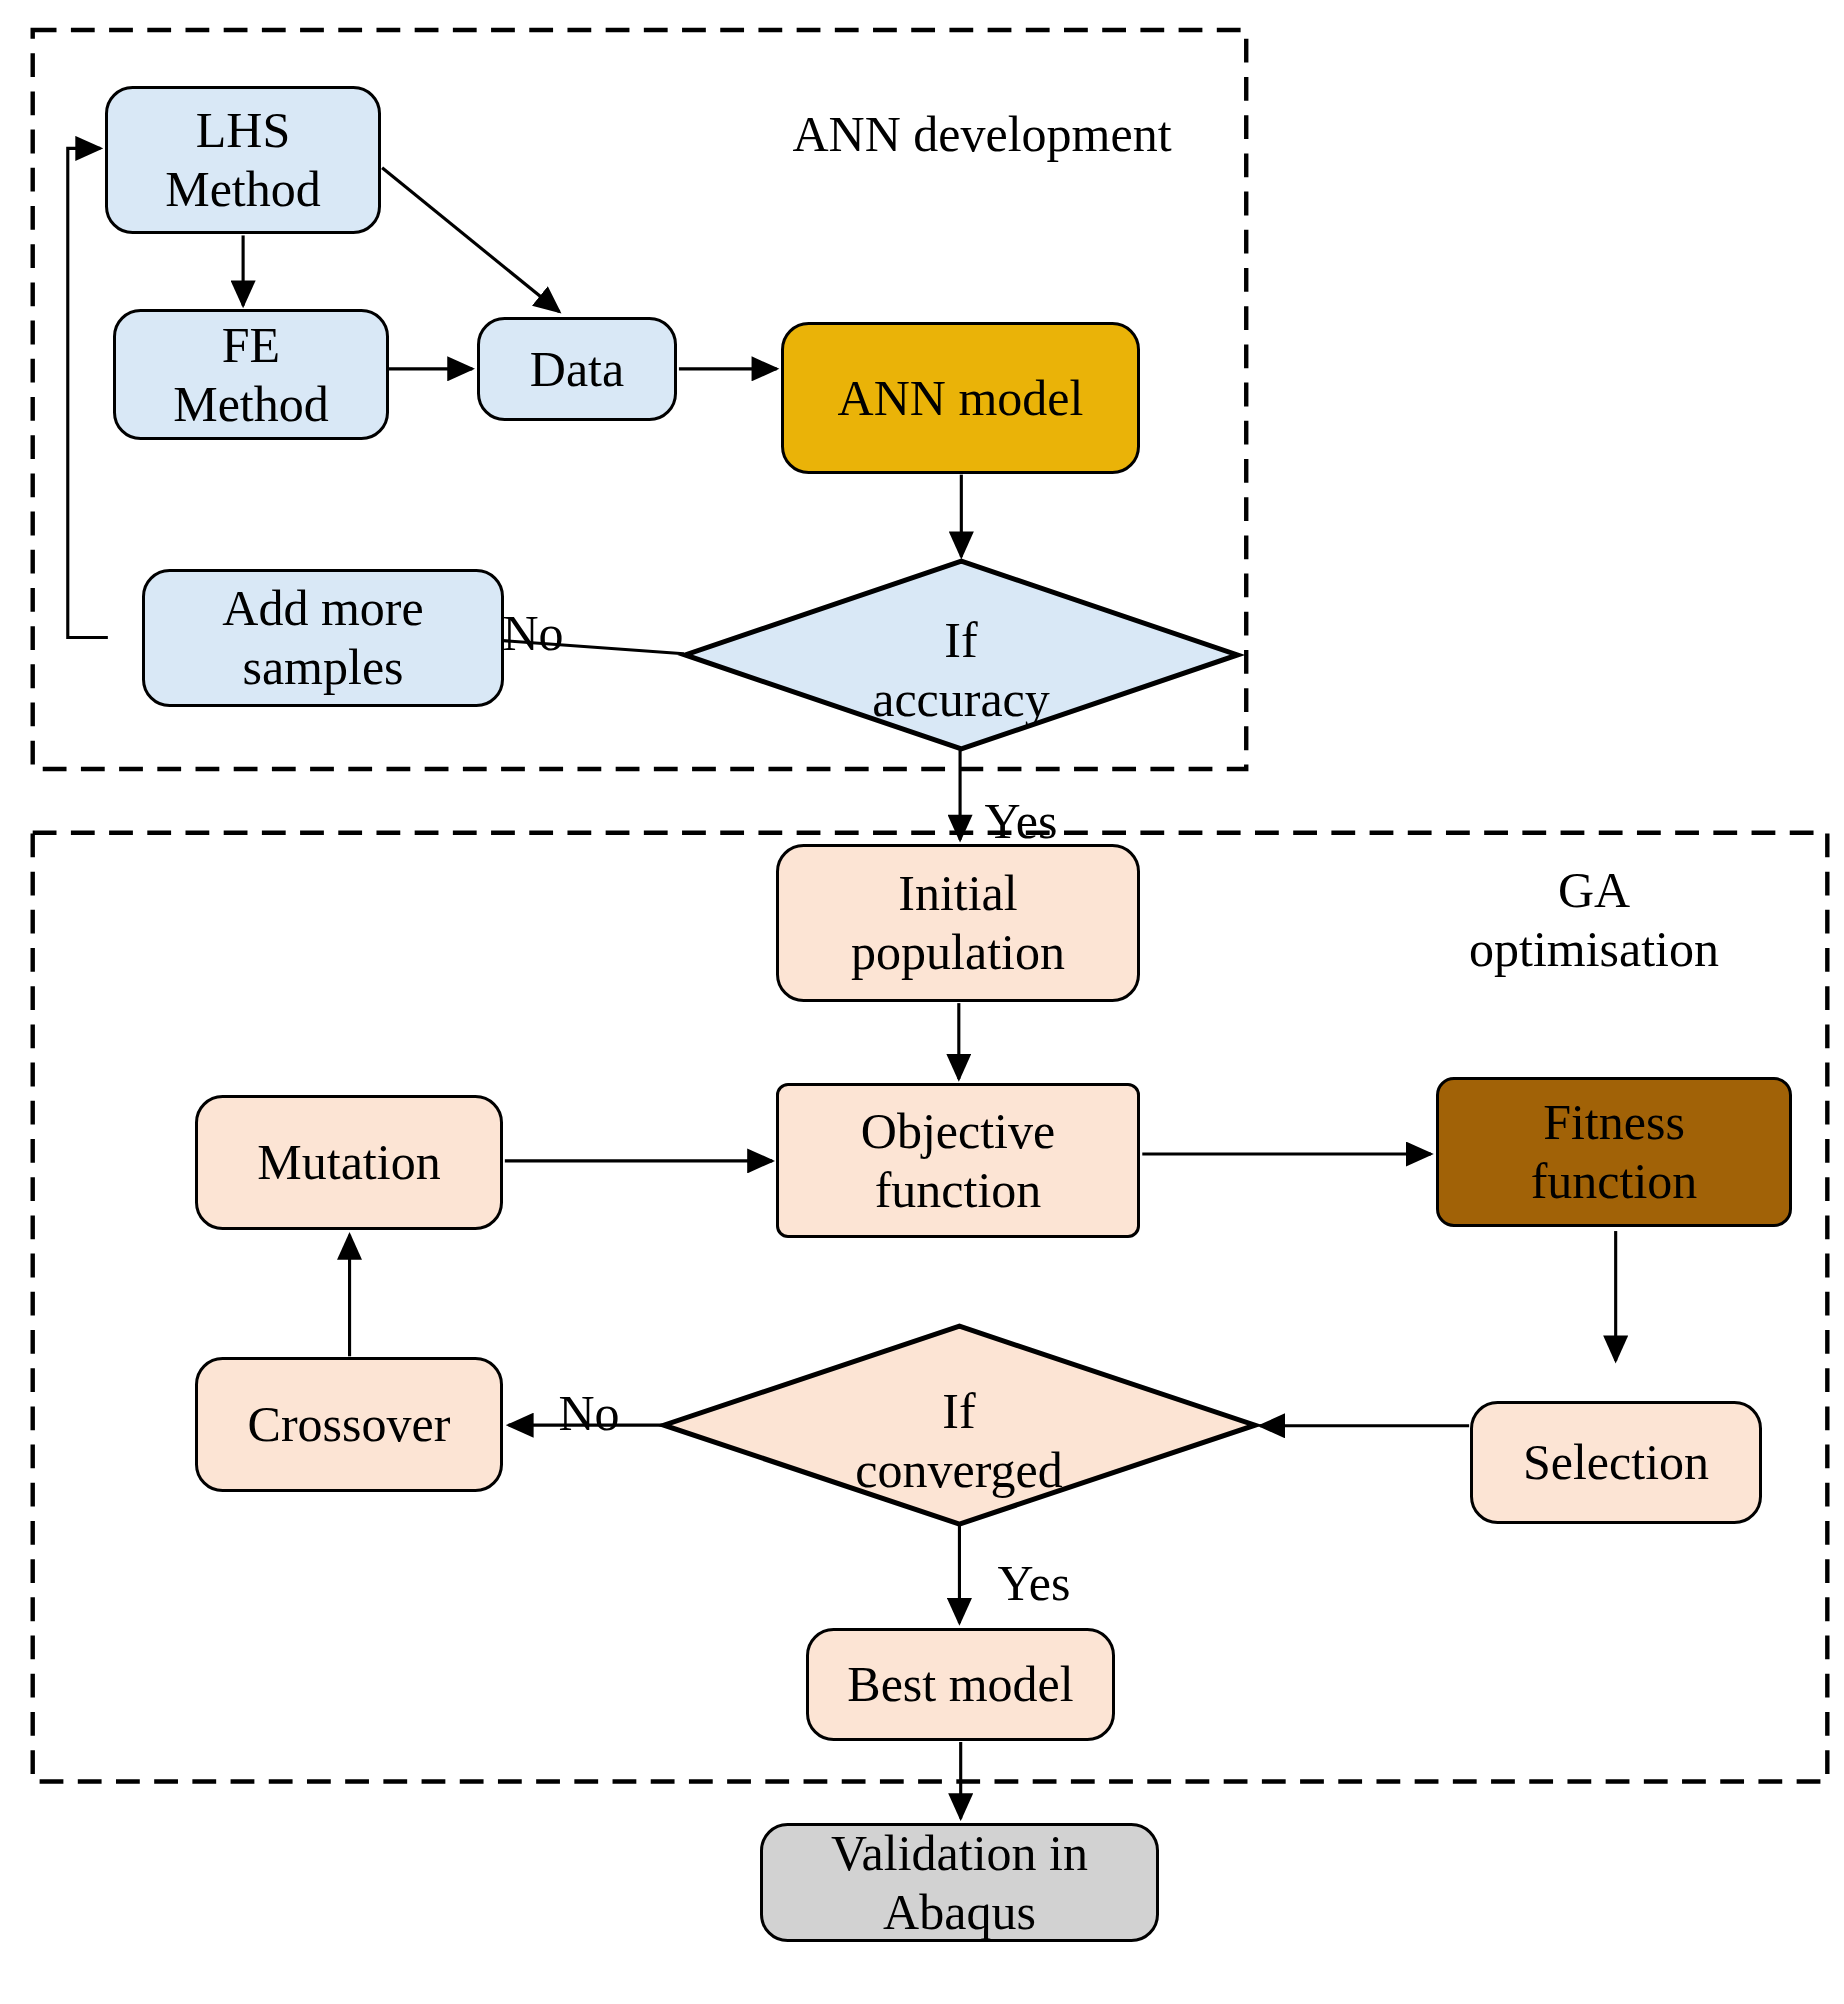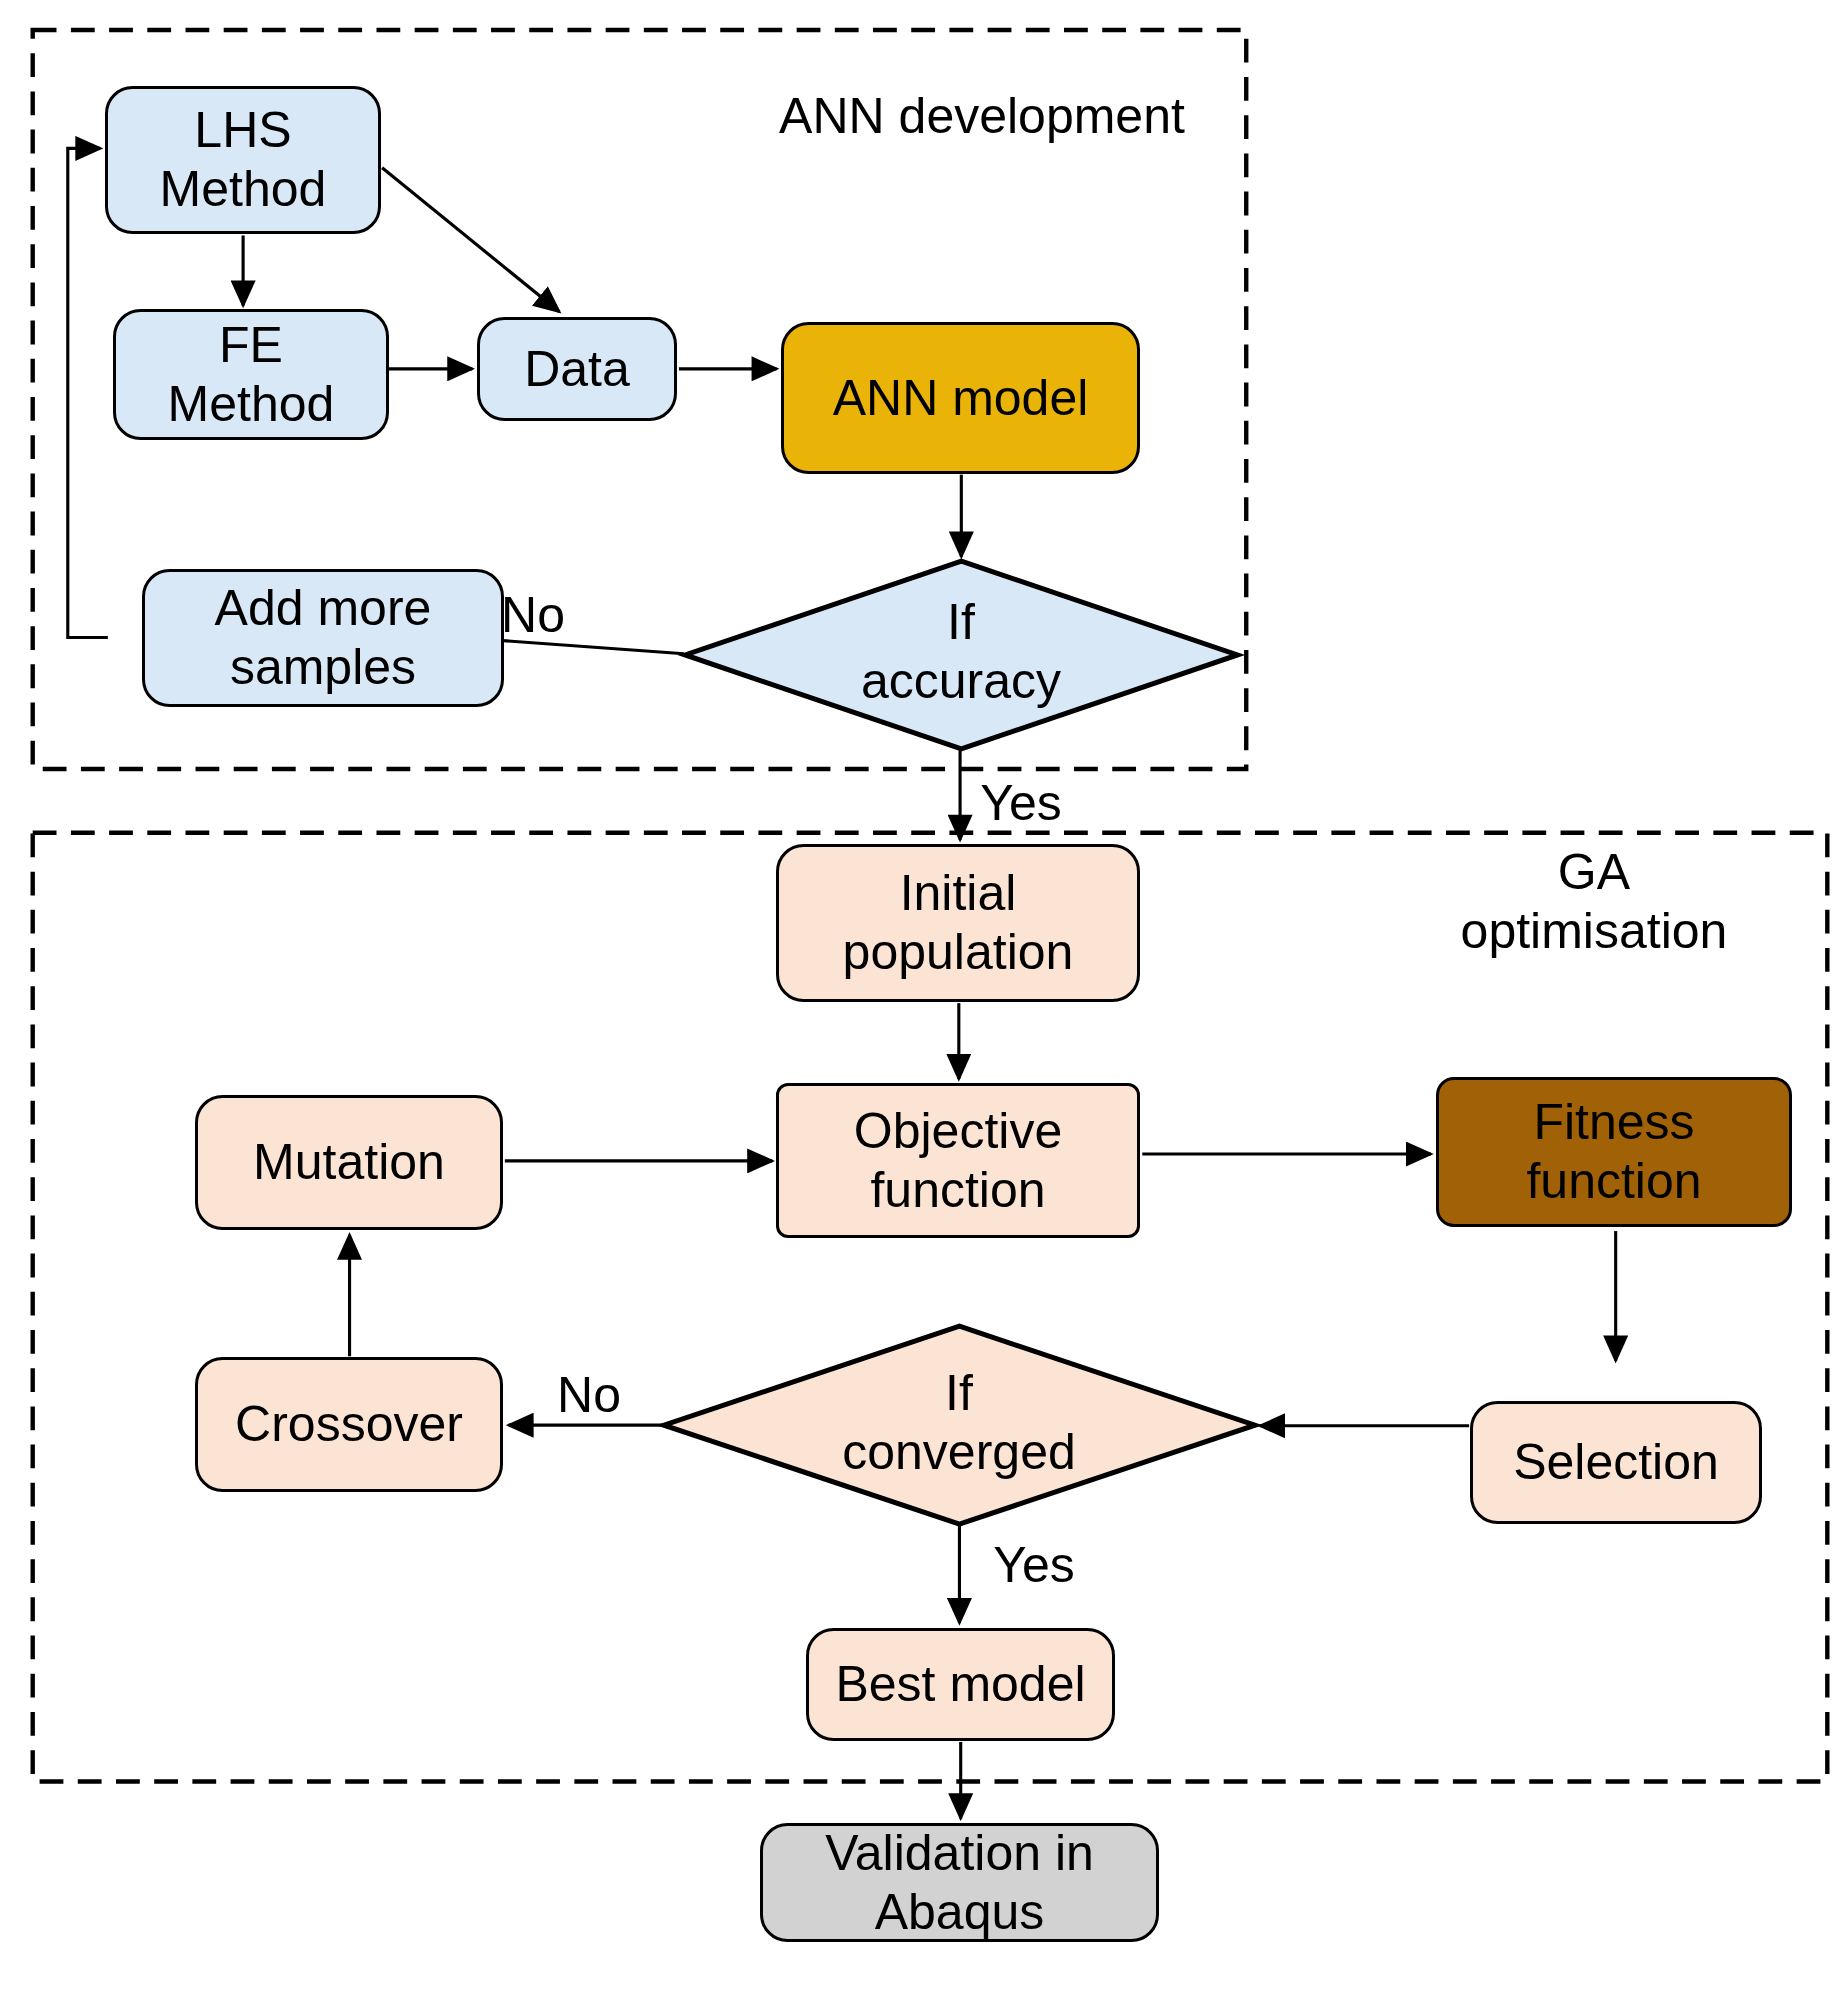--- a/index.html
+++ b/index.html
@@ -1,35 +1,35 @@
 <!DOCTYPE html>
 <html style="font-size:10px"><head>
 <meta charset="utf-8">
 <style>
   html,body{margin:0;padding:0;background:#ffffff;}
   .canvas{
     position:relative;
     width:1845px;height:2002px;
     background:#ffffff;
-    font-family:Liberation Sans, sans-serif;
+    font-family:Liberation Serif, serif;
     color:#000;
   }
   .layer{position:absolute;left:0;top:0;}
   .dashed-rect{fill:none;stroke:#000;stroke-width:7;stroke-dasharray:38 23;}
   .arrow{stroke:#000;stroke-width:5;fill:none;marker-end:url(#ah);}
   .decision{stroke:#000;stroke-width:8;}
   .node{
     position:absolute;box-sizing:border-box;
     border:3.8px solid #000;border-radius:27.6px;
     display:flex;align-items:center;justify-content:center;
   }
   .node-label,.float-label{
     font-size:50px;line-height:59px;text-align:center;white-space:pre-line;
   }
-  .float-label{position:absolute;transform:translate(-50%,-50%);}
+  .float-label{position:absolute;transform:translate(-50%,-50%);margin-top:18px;}
   .section-label{font-size:50px;}
 </style>
 </head>
 <body>
 
 <div class="canvas">
 
   <svg class="layer" width="1845" height="2005" viewBox="0 0 2946 3202">
     <defs>
       <marker id="ah" viewBox="0 0 10 9" refX="9" refY="4.5" markerWidth="9" markerHeight="8" orient="auto" markerUnits="strokeWidth">

